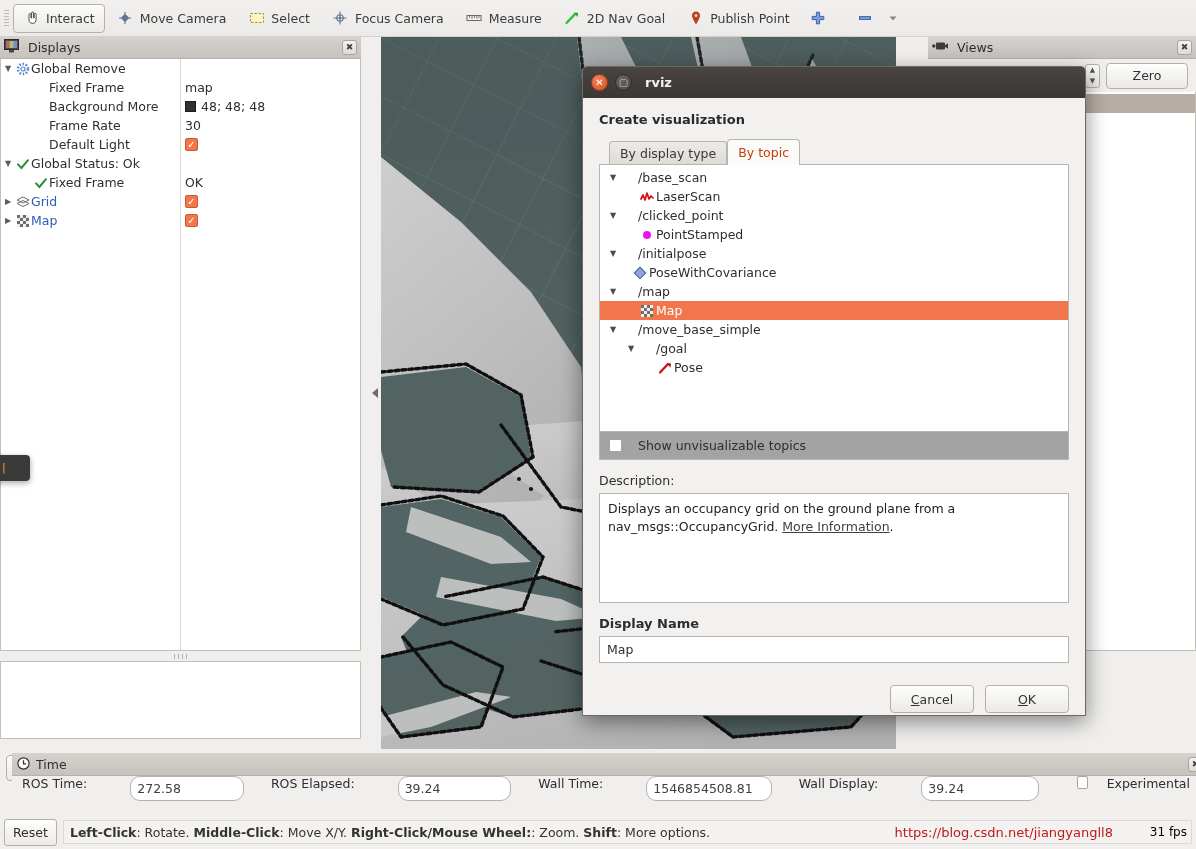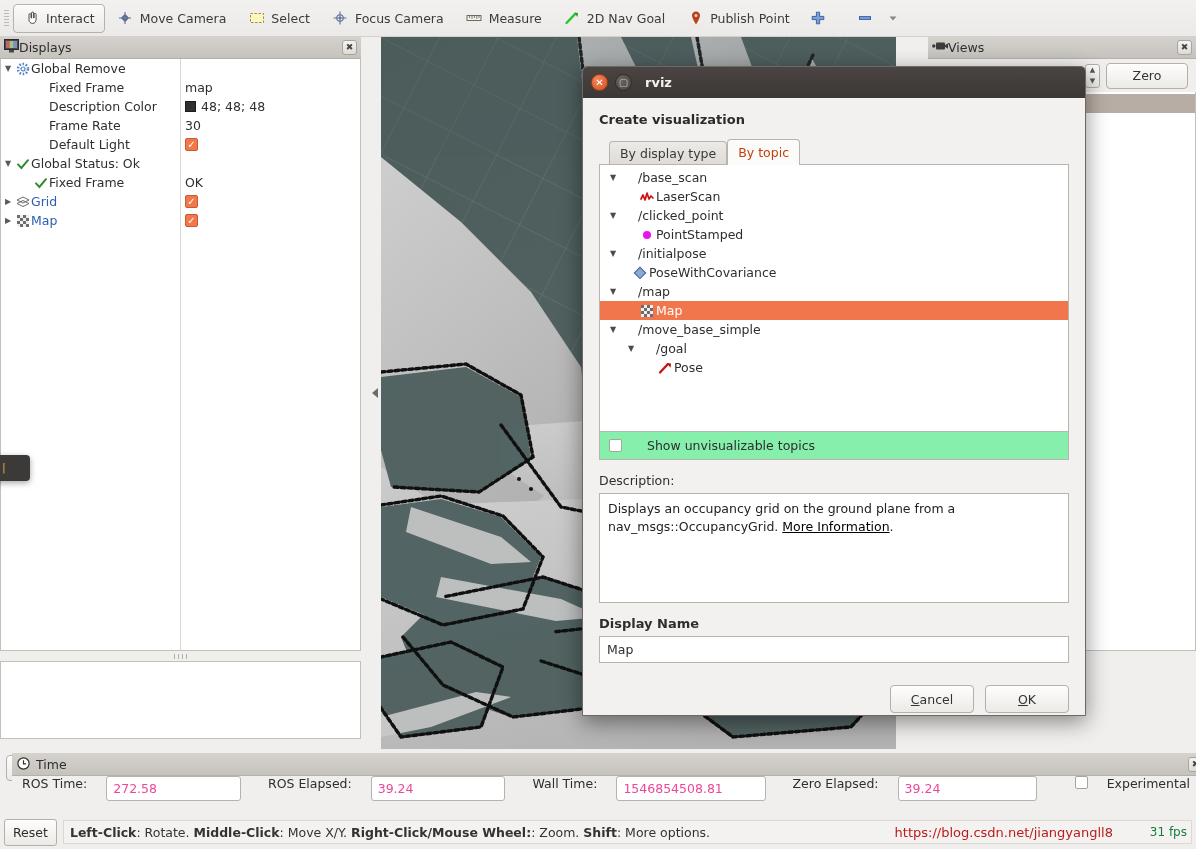--- a/index.html
+++ b/index.html
@@ -37,21 +37,21 @@
   }
   .tb-ico { width: 17px; height: 17px; display: inline-flex; align-items: center; justify-content: center; flex: 0 0 17px; }
   .tb-ico svg { display: block; }
 
   
   .panel-left {
     position: absolute; left: 0; top: 37px; width: 361px; height: 676px;
     background: #f0efee;
   }
   .dock-title {
-    height: 22px; display: flex; align-items: center; gap: 0;
+    height: 22px; display: flex; align-items: center; gap: 9px;
     padding: 0 4px;
     background: linear-gradient(#d5d2ce, #c6c3be);
     border-bottom: 1px solid #b4b0aa;
     font-size: 12.5px; color: #2d2d2d;
   }
   .dock-title .t { flex: 1; }
   .dock-close {
     width: 15px; height: 15px; border-radius: 3px;
     background: linear-gradient(#f4f3f1, #dedbd6);
     border: 1px solid #a9a49d;
@@ -157,22 +157,22 @@
     background: linear-gradient(#d5d2ce, #c6c3be);
     border-bottom: 1px solid #b4b0aa; font-size: 12.5px;
   }
   .time-title .t { flex: 1; }
   .time-fields {
     display: flex; align-items: flex-start; height: 40px; padding: 0 10px; gap: 19px;
     font-size: 12.5px;
   }
   .tf-label { white-space: nowrap; }
   .tf-input {
-    height: 25px; border: 1px solid #b7b2ab; border-radius: 3px; background: #fff;
-    display: flex; align-items: center; padding: 0 6px; font-size: 12.5px; color: #ec4899;
+    height: 25px; border: 1px solid #b7b2ab; border-radius: 10px; background: #fff;
+    display: flex; align-items: center; padding: 0 6px; font-size: 12.5px; color: #404040; margin-left: 24px;
   }
   .checkbox-sq {
     width: 13px; height: 13px; border: 1px solid #a8a39c; border-radius: 2px; background: #fff;
     display: inline-block;
   }
 
   
   .statusbar {
     position: absolute; left: 0; top: 815px; width: 1196px; height: 34px;
     display: flex; align-items: center; gap: 6px; padding: 0 4px;
@@ -183,21 +183,21 @@
     background: linear-gradient(#fdfdfc, #eceae6); font-size: 12.5px;
     display: inline-flex; align-items: center;
   }
   .status-text {
     flex: 1; height: 24px; display: flex; align-items: center; gap: 0px;
     border: 1px solid #dcd8d2; background: #f3f2f0; padding: 0 6px;
     font-size: 12.5px; color: #333; position: relative; overflow: hidden;
   }
   .status-text b { font-weight: bold; }
   .wm { position: absolute; right: 78px; color: #b91c1c; font-size: 13px; white-space: nowrap; }
-  .fps { position: absolute; right: 4px; top: 4px; font-size: 12px; color: #15803d; }
+  .fps { position: absolute; right: 4px; top: 4px; font-size: 12px; color: #000000; }
 
   
   .dialog {
     position: absolute; left: 582px; top: 66px; width: 504px; height: 650px;
     background: #f2f1f0;
     border: 1px solid #6d6864;
     border-radius: 5px 5px 0 0;
     box-shadow: 0 6px 22px rgba(0,0,0,0.45);
   }
   .dlg-title {
@@ -227,30 +227,30 @@
   }
   .topic-tree {
     height: 268px; background: #fff; border: 1px solid #b9b4ad;
     margin-top: -1px; position: relative; z-index: 1; overflow: hidden;
   }
   .trow { height: 19px; display: flex; align-items: center; font-size: 12.5px; white-space: nowrap; }
   .trow.hl { background: #f2764b; color: #fff; }
   .trow .tw { width: 14px; text-align: center; font-size: 8px; color: #4b4b4b; flex: 0 0 14px; }
   .trow .tic { width: 18px; flex: 0 0 18px; display: flex; align-items: center; justify-content: center; }
   .showunvis {
-    height: 28px; border: 1px solid #b9b4ad; border-top: none; background: #86efac;
-    display: flex; align-items: center; gap: 25px; padding: 0 9px; font-size: 12.5px;
+    height: 28px; border: 1px solid #b9b4ad; border-top: none; background: #a3a3a3;
+    display: flex; align-items: center; gap: 16px; padding: 0 9px; font-size: 12.5px;
   }
   .dlg-label { font-size: 12.5px; margin: 13px 0 5px 0; }
   .dlg-label.bold { font-weight: bold; font-size: 13px; }
   .descbox {
     height: 110px; background: #fff; border: 1px solid #b9b4ad;
     padding: 6px 8px; font-size: 12.5px; line-height: 1.42; color: #222;
   }
-  .lnk { color: #000000; text-decoration: underline; }
+  .lnk { color: #404040; text-decoration: underline; }
   .namebox {
     height: 27px; background: #fff; border: 1px solid #b9b4ad;
     display: flex; align-items: center; padding: 0 7px; font-size: 12.5px;
   }
   .dlg-actions { display: flex; justify-content: flex-end; gap: 11px; margin-top: 22px; }
   .dlg-actions .btn { min-width: 84px; height: 28px; }
   u { text-decoration: underline; }
 
   
   .stray-tip {
@@ -481,21 +481,21 @@
             <span class="arrow"></span>
             <span class="ic"></span>
             <span class="lbl">Fixed Frame</span>
             <span class="val">
               <span>map</span>
             </span>
           </div>
           <div class="row" style="padding-left: 18px;">
             <span class="arrow"></span>
             <span class="ic"></span>
-            <span class="lbl">Description Color</span>
+            <span class="lbl">Background More</span>
             <span class="val">
               <span class="swatch" style="background: rgb(48, 48, 48);"></span>
               <span>48; 48; 48</span>
             </span>
           </div>
           <div class="row" style="padding-left: 18px;">
             <span class="arrow"></span>
             <span class="ic"></span>
             <span class="lbl">Frame Rate</span>
             <span class="val">
@@ -659,21 +659,21 @@
       <span class="t">Time</span>
       <span class="dock-close">✖</span>
     </div>
     <div class="time-fields">
       <span class="tf-label">ROS Time:</span>
       <span class="tf-input" style="width:140px">272.58</span>
       <span class="tf-label" style="margin-left:8px">ROS Elapsed:</span>
       <span class="tf-input" style="width:140px">39.24</span>
       <span class="tf-label" style="margin-left:8px">Wall Time:</span>
       <span class="tf-input" style="width:155px">1546854508.81</span>
-      <span class="tf-label" style="margin-left:8px">Zero Elapsed:</span>
+      <span class="tf-label" style="margin-left:8px">Wall Display:</span>
       <span class="tf-input" style="width:145px">39.24</span>
       <span style="flex:1"></span>
       <span class="checkbox-sq"></span>
       <span class="tf-label" style="margin-right:8px">Experimental</span>
     </div>
   </div>
 
   <div class="statusbar">
     <div class="btn-reset">Reset</div>
     <div class="status-text">

